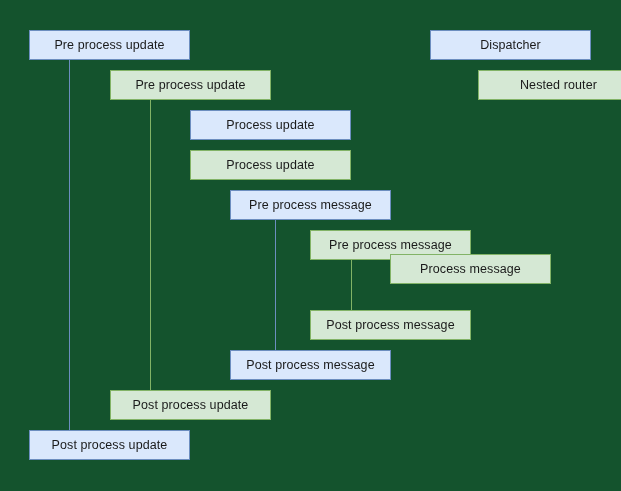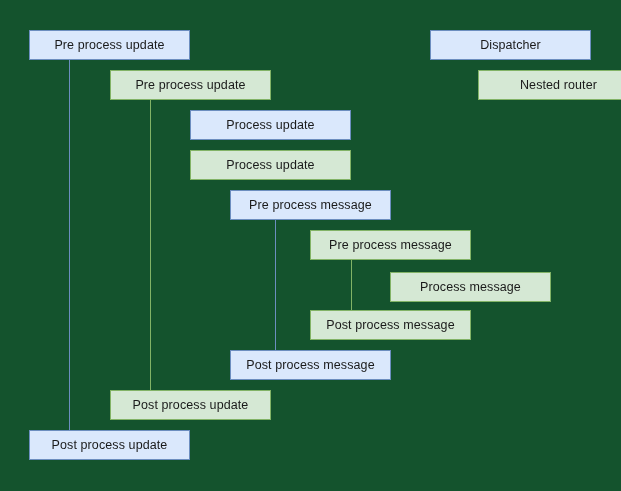--- a/index.html
+++ b/index.html
@@ -65,21 +65,21 @@
   <div class="edge green" style="left:150px; top:100px; width:1px; height:290px;"></div>
   <div class="edge blue" style="left:275px; top:220px; width:1px; height:130px;"></div>
   <div class="edge green" style="left:351px; top:260px; width:1px; height:50px;"></div>
 
   <div class="node blue" style="left:29px;  top:30px;  width:161px; height:30px;">Pre process update</div>
   <div class="node green" style="left:110px; top:70px;  width:161px; height:30px;">Pre process update</div>
   <div class="node blue" style="left:190px; top:110px; width:161px; height:30px;">Process update</div>
   <div class="node green" style="left:190px; top:150px; width:161px; height:30px;">Process update</div>
   <div class="node blue" style="left:230px; top:190px; width:161px; height:30px;">Pre process message</div>
   <div class="node green" style="left:310px; top:230px; width:161px; height:30px;">Pre process message</div>
-  <div class="node green" style="left:390px; top:272px; width:161px; height:30px;">Process message</div>
+  <div class="node green" style="left:390px; top:254px; width:161px; height:30px;">Process message</div>
   <div class="node green" style="left:310px; top:310px; width:161px; height:30px;">Post process message</div>
   <div class="node blue" style="left:230px; top:350px; width:161px; height:30px;">Post process message</div>
   <div class="node green" style="left:110px; top:390px; width:161px; height:30px;">Post process update</div>
   <div class="node blue" style="left:29px;  top:430px; width:161px; height:30px;">Post process update</div>
 
   <div class="node blue" style="left:430px; top:30px; width:161px; height:30px;">Dispatcher</div>
   <div class="node green" style="left:430px; top:70px; width:161px; height:30px;margin-left:48px;">Nested router</div>
 </div>
 
 </body></html>

